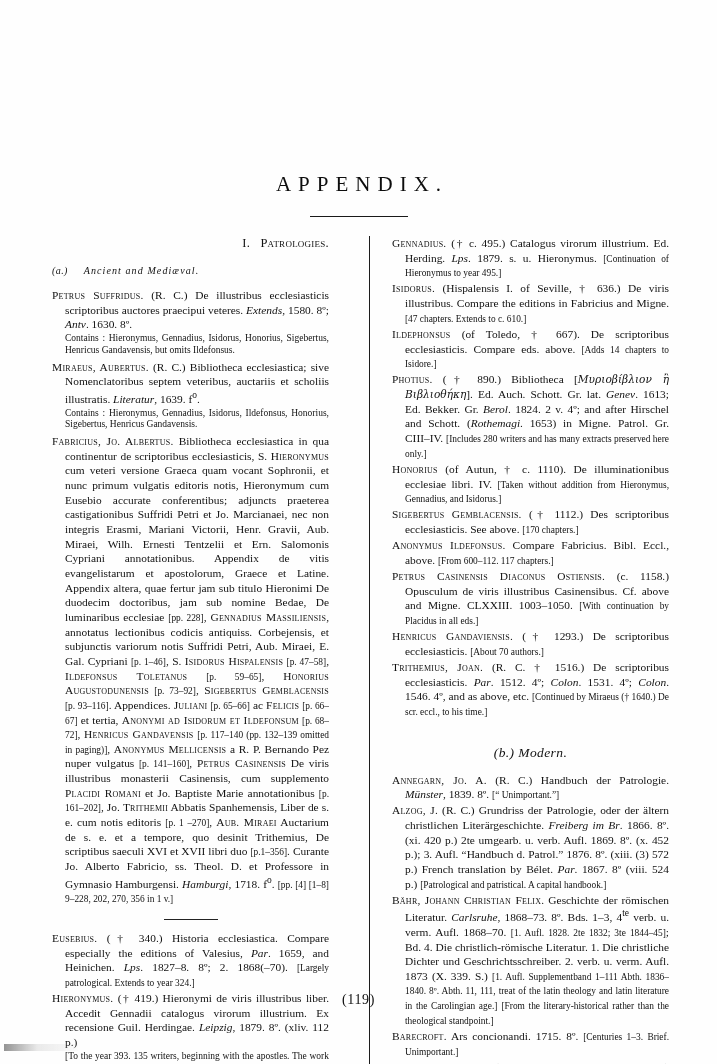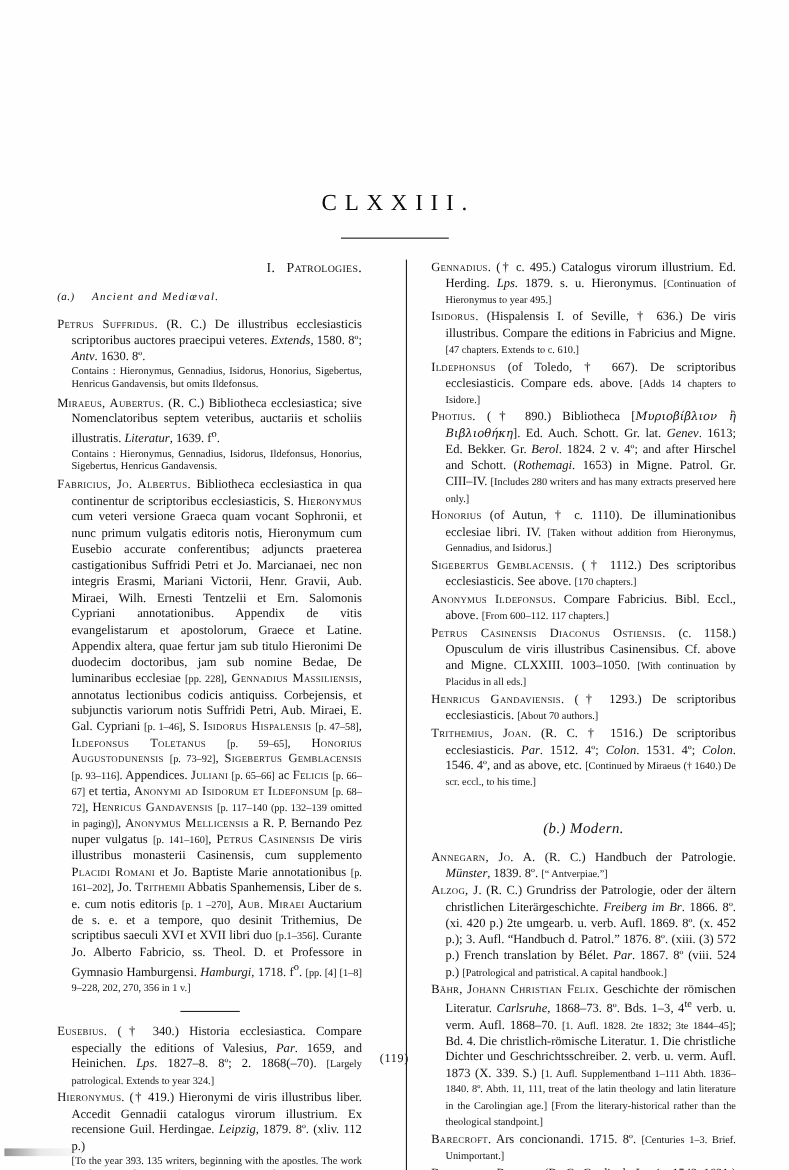--- a/index.html
+++ b/index.html
@@ -107,44 +107,44 @@
   }
   i, .it { font-style: italic; }
   .grk { font-family: "DejaVu Serif", serif; font-style: italic; font-size: 10.6px; }
   .divider {
     width: 54px;
     border-top: 1.4px solid #222;
     margin: 13px auto 11px auto;
   }
   .folio {
     position: absolute;
-    top: 956px;
+    top: 992px;
     left: 0;
     right: 0;
     text-align: center;
-    font-size: 11px;
+    font-size: 14px;
     letter-spacing: 0.6px;
   }
   .scan-smudge {
     position: absolute;
     left: 4px;
     top: 1044px;
     width: 74px;
     height: 7px;
     background: linear-gradient(90deg, rgba(60,60,60,0.55), rgba(140,140,140,0.18) 45%, rgba(200,200,200,0.05));
     filter: blur(0.6px);
   }
 </style>
 </head>
 <body>
 
 <div class="page">
 
   <div class="title-block">
-    <h1 class="appendix-title">CLXXIII.</h1>
+    <h1 class="appendix-title">APPENDIX.</h1>
     <div class="title-rule"></div>
   </div>
 
   <div class="columns">
 
     <div class="col col-left">
 
       <p class="sect-num">
         <span>I.</span>
         &nbsp;&nbsp;<span class="nm">Patrologies.</span>
@@ -235,21 +235,21 @@
           </div>
       </div>
 
       <p class="subhead-b">
         <span class="paren">(b.)</span>
         <span class="word">Modern.</span>
       </p>
 
       <div>
         <div>
-            <p class="entry"><span class="nm">Annegarn, Jo. A.</span> <span>(R. C.)   Handbuch der Patrologie. <i>Münster</i>, 1839. 8º.  <span class="note-inline">[“ Antverpiae.”]</span></span></p>
+            <p class="entry"><span class="nm">Annegarn, Jo. A.</span> <span>(R. C.)   Handbuch der Patrologie. <i>Münster</i>, 1839. 8º.  <span class="note-inline">[“ Unimportant.”]</span></span></p>
           </div>
         <div>
             <p class="entry"><span class="nm">Alzog, J.</span> <span>(R. C.)   Grundriss der Patrologie, oder der ältern christlichen Literärgeschichte.   <i>Freiberg im Br</i>. 1866. 8º.   (xi. 420 p.)   2te umgearb. u. verb. Aufl. 1869. 8º. (x. 452 p.); 3. Aufl. “Handbuch d. Patrol.” 1876. 8º. (xiii. (3) 572 p.)   French translation by Bélet.   <i>Par</i>. 1867.  8º (viii. 524 p.)   <span class="note-inline">[Patrological and patristical.   A capital handbook.]</span></span></p>
           </div>
         <div>
             <p class="entry"><span class="nm">Bähr, Johann Christian Felix.</span> <span>Geschichte der römischen Literatur.   <i>Carlsruhe</i>, 1868–73. 8º.   Bds. 1–3, 4<sup>te</sup> verb. u. verm. Aufl. 1868–70.   <span class="note-inline">[1. Aufl. 1828. 2te 1832; 3te 1844–45]</span>; Bd. 4.   Die christlich-römische Literatur. 1. Die christliche Dichter und Geschrichtsschreiber.  2. verb. u. verm. Aufl.  1873 (X. 339. S.)  <span class="note-inline">[1. Aufl. Supplementband 1–111 Abth. 1836–1840.  8º. Abth. 11, 111, treat of the latin theology and latin literature in the Carolingian age.]</span>  <span class="note-inline">[From the literary-historical rather than the theological standpoint.]</span></span></p>
           </div>
         <div>
             <p class="entry"><span class="nm">Barecroft.</span> <span>Ars concionandi.  1715. 8º.  <span class="note-inline">[Centuries 1–3. Brief.  Unimportant.]</span></span></p>
           </div>

